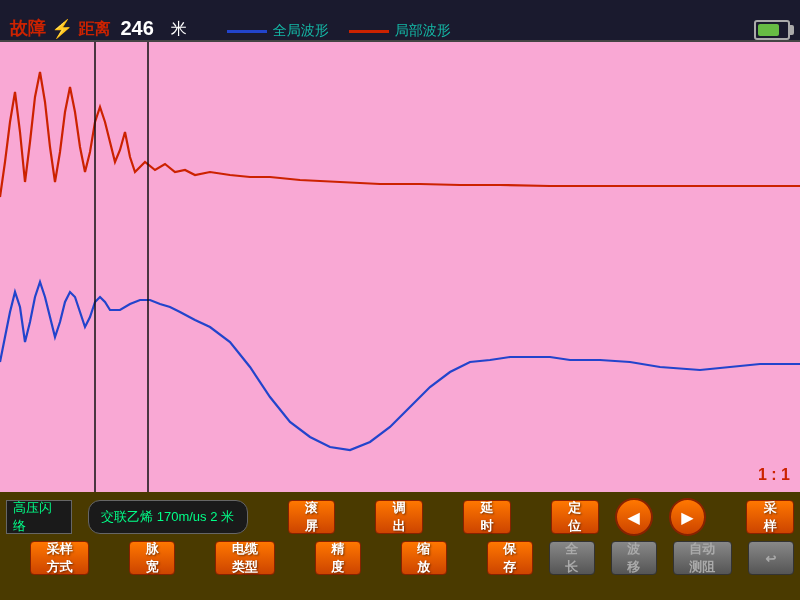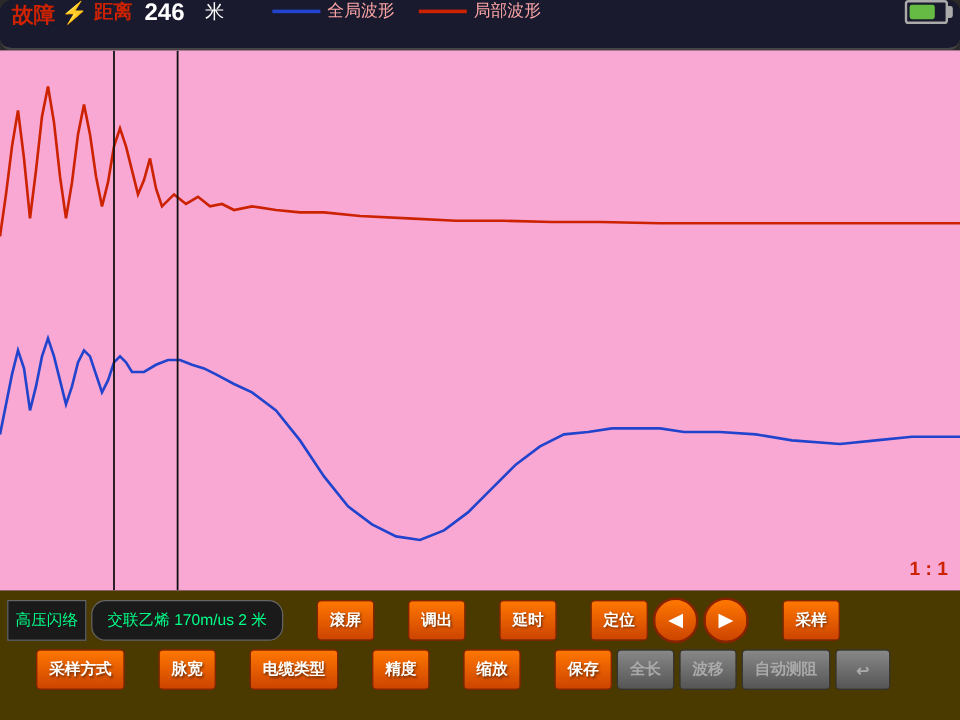--- a/index.html
+++ b/index.html
@@ -10,24 +10,23 @@
       font-family: Arial, sans-serif;
       overflow: hidden;
     }
 
     
     #header {
       width: 800px;
       height: 42px;
       background: #1a1a2e;
       display: flex;
-      align-items: flex-start;
+      align-items: flex-end;
       padding: 0 10px;
       border-bottom: 2px solid #444;
-      border-radius: 10px;
     }
     .header-fault {
       color: #cc2200;
       font-size: 18px;
       font-weight: bold;
       margin-right: 5px;
     }
     .header-distance-label {
       color: #cc2200;
       font-size: 16px;
@@ -51,21 +50,21 @@
       margin-right: 20px;
     }
     .legend-line {
       width: 40px;
       height: 3px;
       margin-right: 6px;
     }
     .legend-blue { background: #2244cc; }
     .legend-red { background: #cc2200; }
     .legend-label {
-      color: #fca5a5;
+      color: #14b8a6;
       font-size: 14px;
     }
     .battery-icon {
       margin-left: auto;
       width: 36px;
       height: 20px;
       border: 2px solid #aaa;
       border-radius: 3px;
       position: relative;
       display: flex;
@@ -113,21 +112,21 @@
     #controls {
       width: 800px;
       height: 108px;
       background: #4a3a00;
       padding: 6px 6px 4px 6px;
     }
 
     .control-row {
       display: flex;
       align-items: center;
-      gap: 4px;
+      gap: 16px;
       margin-bottom: 5px;
     }
 
     
     .info-box {
       background: #1a1a1a;
       color: #00ff88;
       border: 1px solid #666;
       font-size: 13px;
       padding: 3px 6px;

